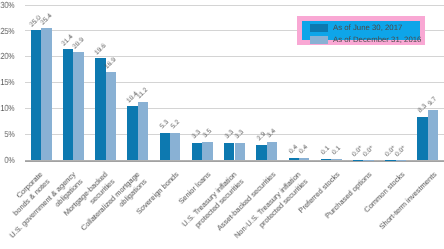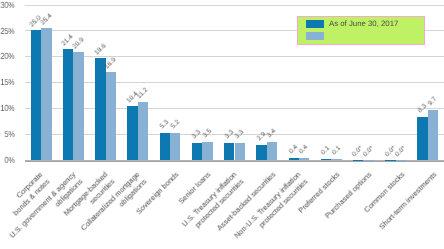--- a/index.html
+++ b/index.html
@@ -10,21 +10,21 @@
   .ylabel,.dlabel,.xlabel,.legtext{will-change:transform;}
   .gridline{position:absolute;height:1px;background:#d4d4d4;}
   .axisline{position:absolute;height:2px;background:linear-gradient(to bottom,#d8d8d8 0%,#a2a2a2 35%,#a2a2a2 85%,#eaeaea 100%);}
   .ylabel{position:absolute;text-align:right;font-size:8.8px;color:#595959;line-height:9px;
           transform-origin:100% 50%;transform:scaleX(0.80);white-space:nowrap;right:auto;}
   .bar{position:absolute;}
   .dlabel{position:absolute;font-size:6.6px;color:#4d4d4d;line-height:7px;
           transform-origin:50% 100%;transform:translateX(-50%) rotate(-45deg);white-space:nowrap;}
   .xlabel{position:absolute;font-size:7.5px;color:#4d4d4d;line-height:9.6px;
           transform-origin:100% 0%;transform:rotate(-45deg);white-space:nowrap;text-align:right;}
-  #legend{position:absolute;border:1px solid #f9a8d4;background:#bef264;box-sizing:border-box;}
+  #legend{position:absolute;border:5px solid #f9a8d4;background:#0ea5e9;box-sizing:border-box;}
   .swatch{position:absolute;}
   .legtext{position:absolute;font-size:7.8px;color:#4a4a4a;line-height:8px;white-space:nowrap;}
 </style>
 </head>
 <body>
 
 <div id="chart">
     <div class="axisline" style="top: 159.7px; left: 25.04px; width: 418.96px;"></div>
     <div class="ylabel" style="top: 156.1px; left: auto; right: 429.5px;">0%</div>
     <div class="gridline" style="top: 134.08px; left: 25.04px; width: 418.96px;"></div>
@@ -133,14 +133,15 @@
     <div class="dlabel" style="left: 424.92px; top: 103.98px;">8.3</div>
     <div class="bar" style="left: 427.85px; width: 10.45px; top: 109.72px; height: 50.28px; background: rgb(137, 177, 212);"></div>
     <div class="dlabel" style="left: 435.37px; top: 96.72px;">9.7</div>
     <div class="xlabel" style="left: 311.75px; width: 120px; top: 170.4px;">
       <div>Short-term investments</div>
     </div>
     <div id="legend" style="left: 296.5px; top: 15.9px; width: 128px; height: 29px;">
       <div class="swatch" style="background: rgb(13, 121, 176); left: 8.6px; top: 3.5px; width: 18px; height: 7.5px;"></div>
       <div class="legtext" style="left: 31.6px; top: 3.2px;">As of June 30, 2017</div>
       <div class="swatch" style="background: rgb(137, 177, 212); left: 8.6px; top: 15.5px; width: 18px; height: 7.5px;"></div>
+      <div class="legtext" style="left: 31.6px; top: 15.2px;">As of December 31, 2016</div>
     </div>
   </div>
 
 </body></html>

